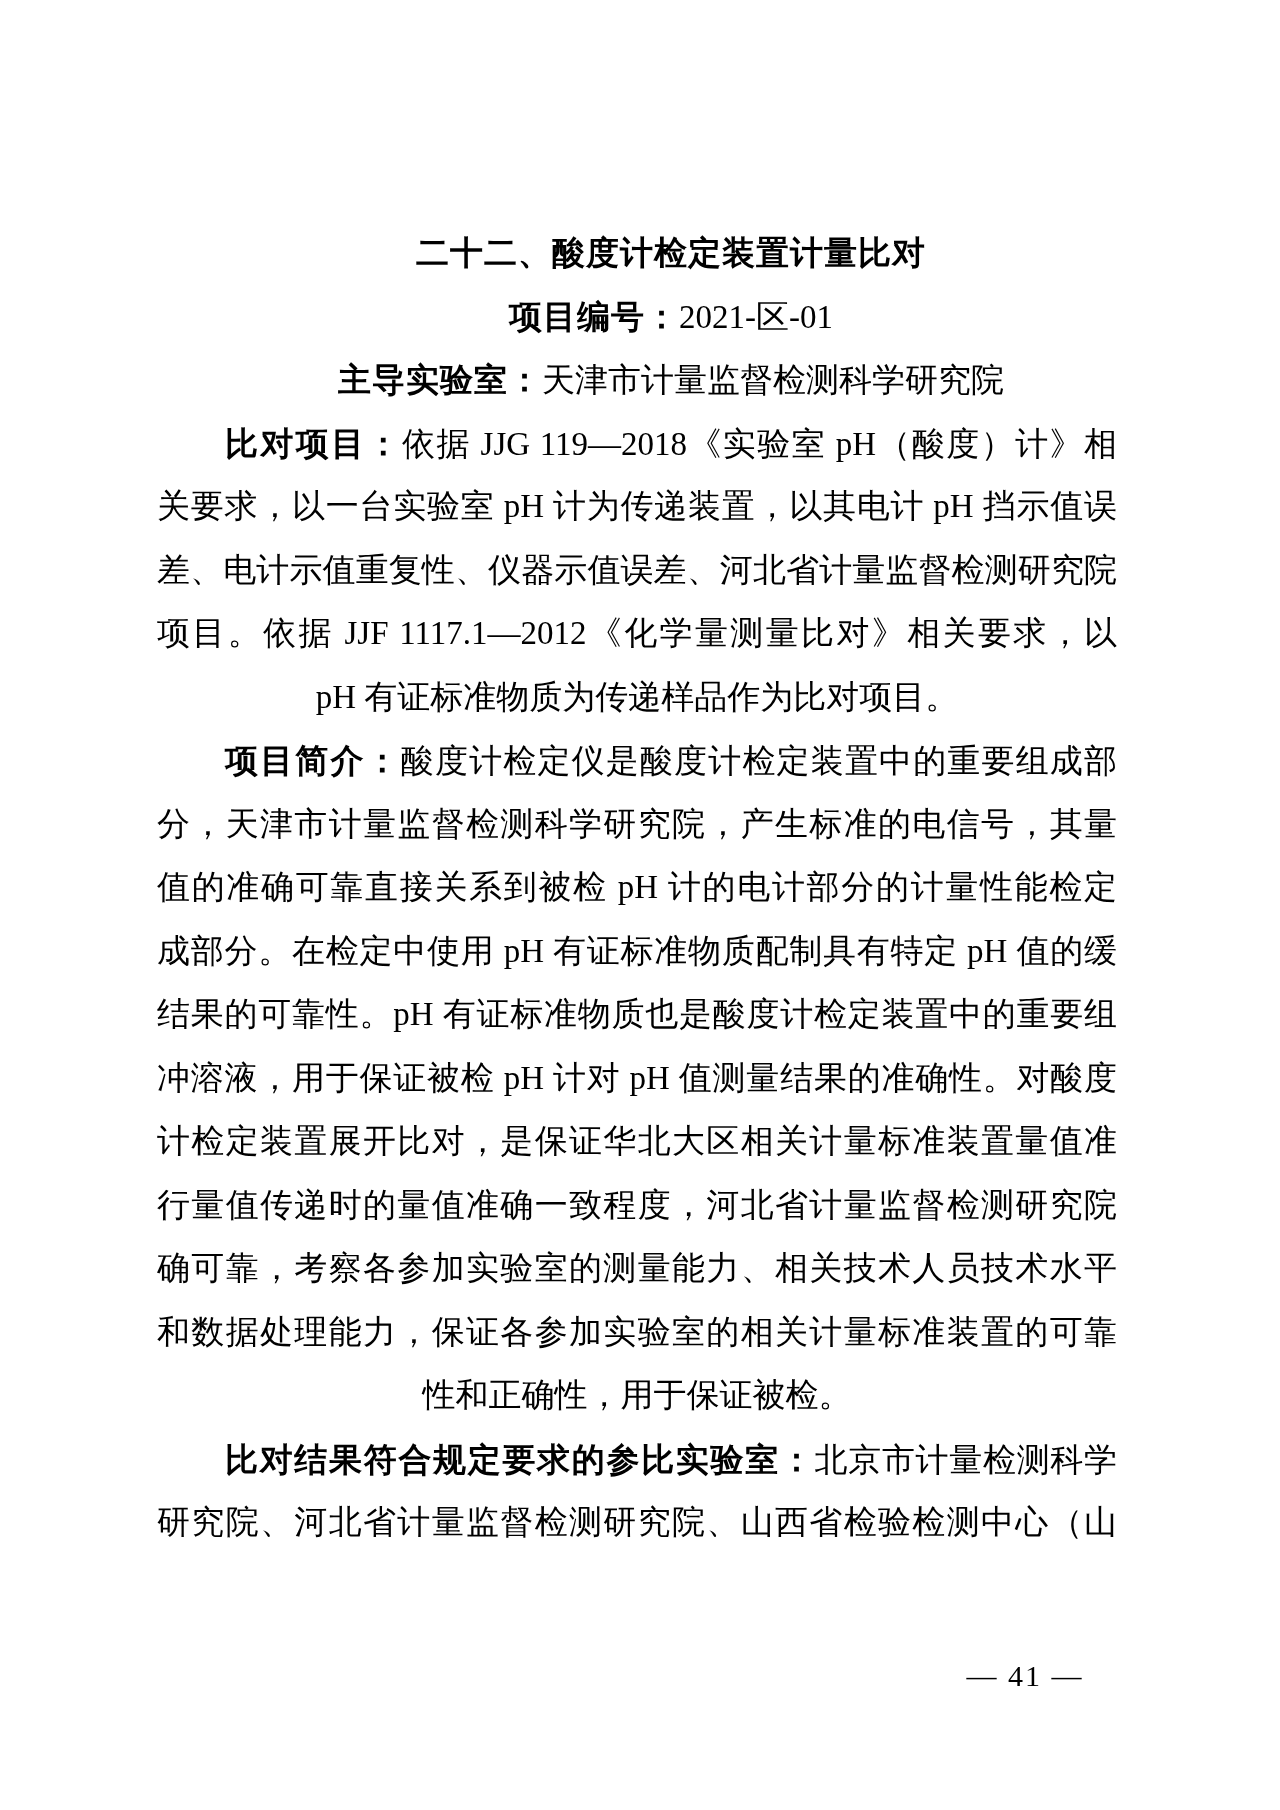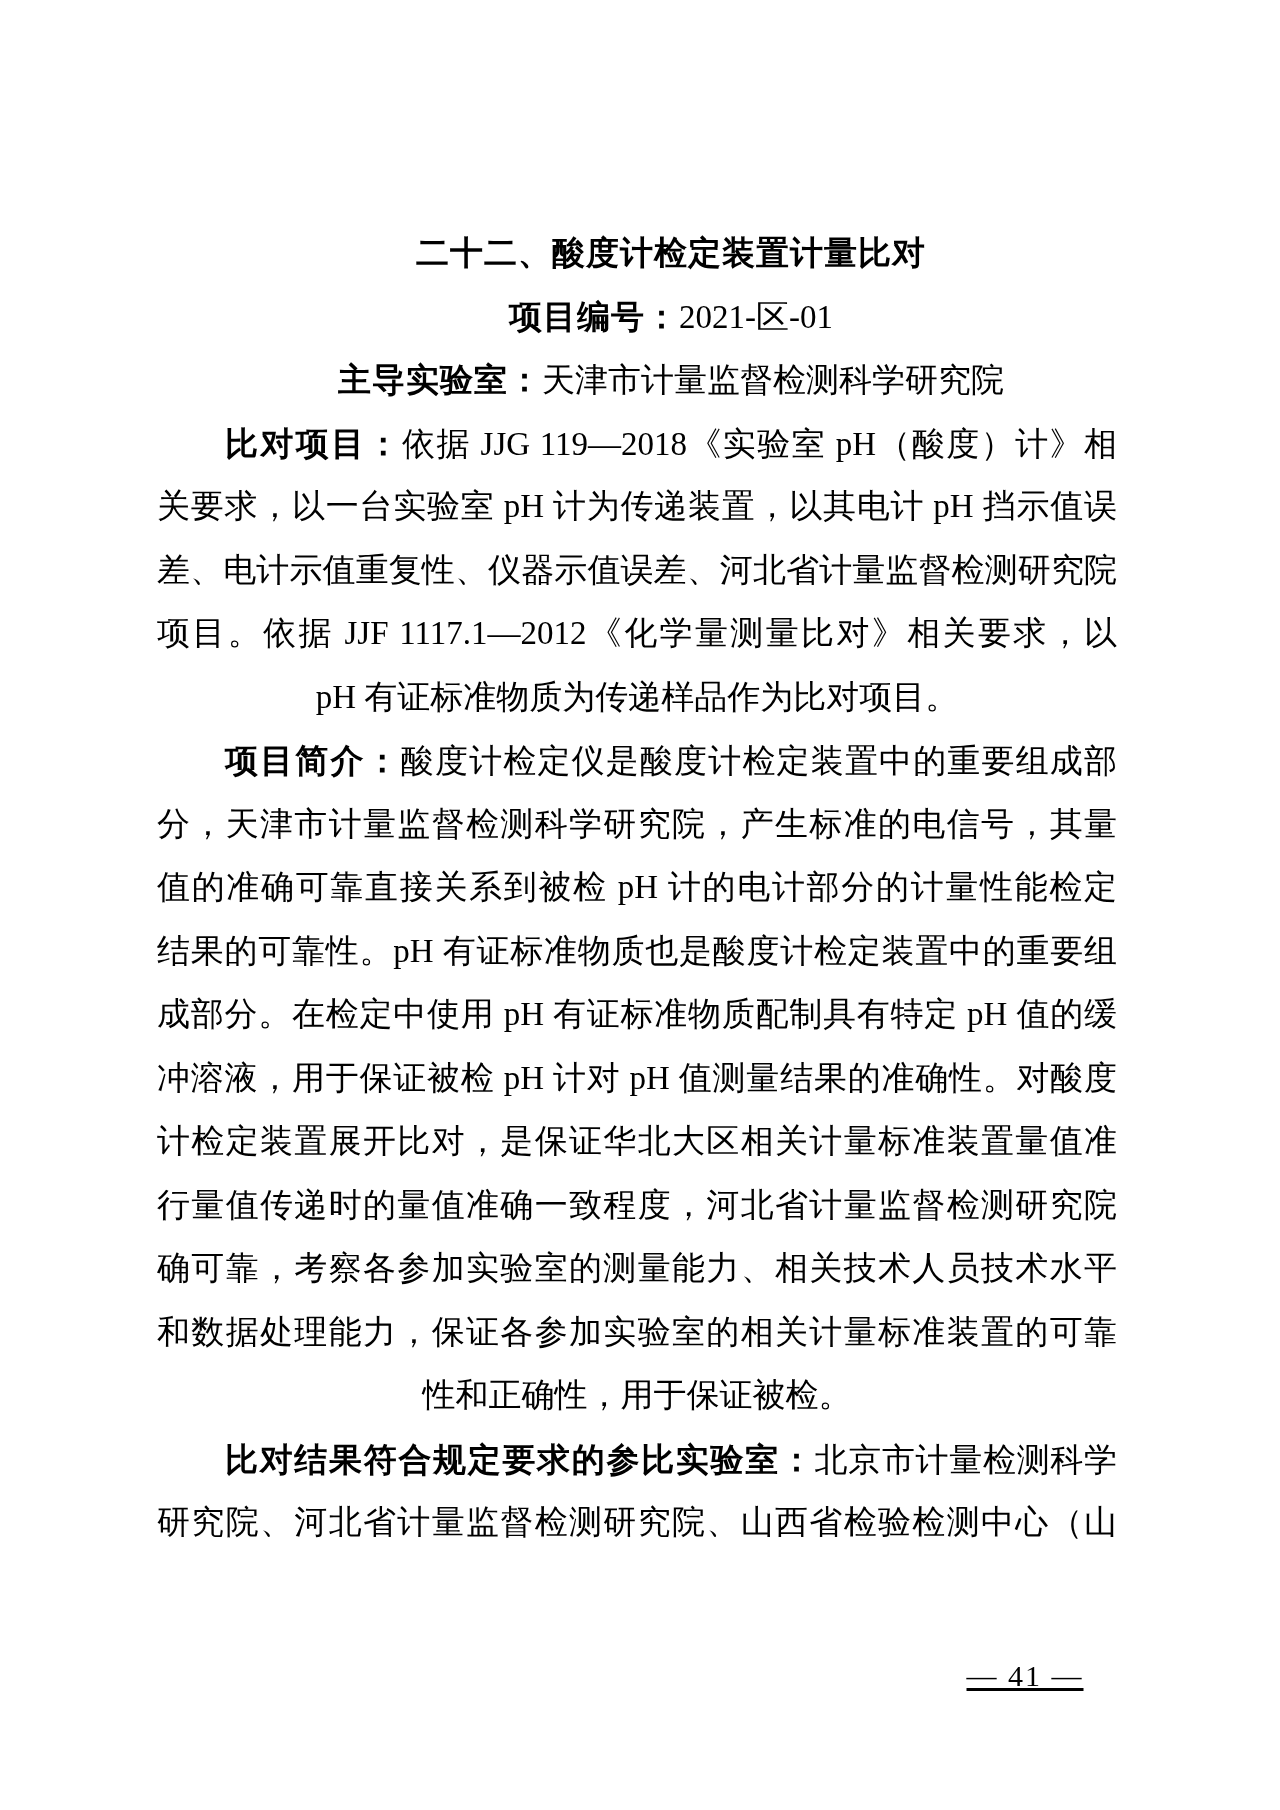--- a/index.html
+++ b/index.html
@@ -44,41 +44,40 @@
   }
   .page-number {
     position: absolute;
     left: 950px;
     top: 1654px;
     width: 150px;
     font-size: 30px;
     line-height: 44px;
     text-align: center;
     letter-spacing: 2px;
-    text-decoration: underline;
   }
 </style>
 </head>
 <body>
 
 <div class="page">
   <div class="content">
       <div class="line indent"><b class="hei">二十二、酸度计检定装置计量比对</b></div>
       <div class="line indent"><b class="hei">项目编号：</b>2021-区-01</div>
       <div class="line indent"><b class="hei">主导实验室：</b>天津市计量监督检测科学研究院</div>
       <div class="line justify indent"><b class="hei">比对项目：</b>依据 JJG 119—2018《实验室 pH（酸度）计》相</div>
       <div class="line justify">关要求，以一台实验室 pH 计为传递装置，以其电计 pH 挡示值误</div>
       <div class="line justify">差、电计示值重复性、仪器示值误差、河北省计量监督检测研究院</div>
       <div class="line justify">项目。依据 JJF 1117.1—2012《化学量测量比对》相关要求，以</div>
       <div class="line">pH 有证标准物质为传递样品作为比对项目。</div>
       <div class="line justify indent"><b class="hei">项目简介：</b>酸度计检定仪是酸度计检定装置中的重要组成部</div>
       <div class="line justify">分，天津市计量监督检测科学研究院，产生标准的电信号，其量</div>
       <div class="line justify">值的准确可靠直接关系到被检 pH 计的电计部分的计量性能检定</div>
+      <div class="line justify">成部分。在检定中使用 pH 有证标准物质配制具有特定 pH 值的缓</div>
       <div class="line justify">结果的可靠性。pH 有证标准物质也是酸度计检定装置中的重要组</div>
-      <div class="line justify">成部分。在检定中使用 pH 有证标准物质配制具有特定 pH 值的缓</div>
       <div class="line justify">冲溶液，用于保证被检 pH 计对 pH 值测量结果的准确性。对酸度</div>
       <div class="line justify">计检定装置展开比对，是保证华北大区相关计量标准装置量值准</div>
       <div class="line justify">行量值传递时的量值准确一致程度，河北省计量监督检测研究院</div>
       <div class="line justify">确可靠，考察各参加实验室的测量能力、相关技术人员技术水平</div>
       <div class="line justify">和数据处理能力，保证各参加实验室的相关计量标准装置的可靠</div>
       <div class="line">性和正确性，用于保证被检。</div>
       <div class="line justify indent"><b class="hei">比对结果符合规定要求的参比实验室：</b>北京市计量检测科学</div>
       <div class="line justify">研究院、河北省计量监督检测研究院、山西省检验检测中心（山</div>
     </div>
   <div class="page-number">— 41 —</div>

